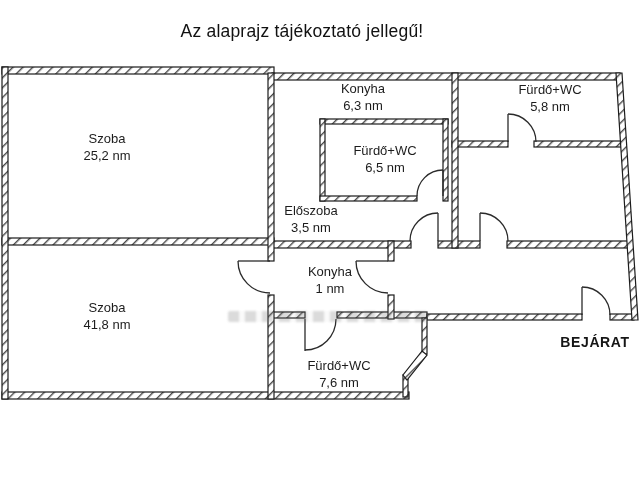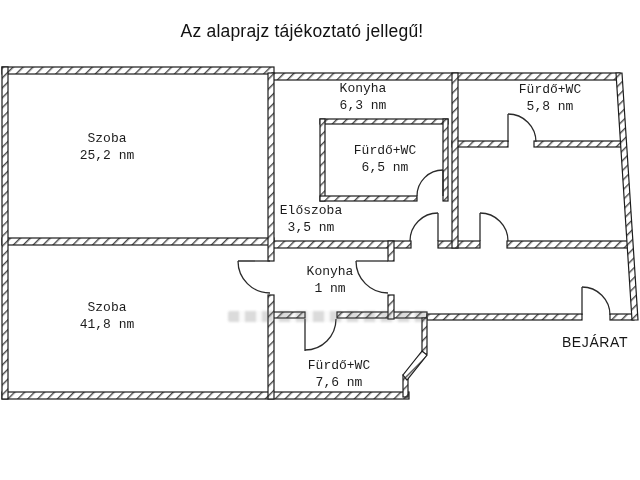--- a/index.html
+++ b/index.html
@@ -1,25 +1,25 @@
 <!DOCTYPE html>
 <html><head>
 <meta charset="utf-8">
 <style>
   html,body{margin:0;padding:0;background:#ffffff;}
   #page{position:relative;width:640px;height:480px;background:#ffffff;overflow:hidden;
-        font-family:"Liberation Sans","DejaVu Sans",sans-serif;color:#1a1a1a;border-radius:29px;}
+        font-family:"Liberation Sans","DejaVu Sans",sans-serif;color:#1a1a1a;}
   #plan-svg{position:absolute;left:0;top:0;}
   .title{position:absolute;left:302px;top:21px;transform:translateX(-50%);
          font-size:17.5px;font-weight:400;letter-spacing:0.2px;white-space:nowrap;color:#111;}
   .room-label{position:absolute;transform:translate(-50%,-50%);text-align:center;
               font-size:13px;line-height:1.3;white-space:nowrap;color:#1c1c1c;}
-  .room-label span{display:block;font-family:Liberation Mono, monospace;}
+  .room-label span{display:block;}
   .entrance{position:absolute;left:595px;top:342px;transform:translate(-50%,-50%);
-            font-size:14px;font-weight:400;letter-spacing:0.6px;color:#161616;}
+            font-size:14px;font-weight:700;letter-spacing:0.6px;color:#161616;}
   .watermark{position:absolute;left:228px;top:311px;width:202px;height:11px;opacity:0.45;
              background:repeating-linear-gradient(90deg,rgba(110,110,110,.55) 0 11px,rgba(190,190,190,.18) 11px 17px);
              filter:blur(0.8px);border-radius:2px;}
 </style>
 </head>
 <body>
 
 <div id="page">
 
   <div class="title">Az alaprajz tájékoztató jellegű!</div>

